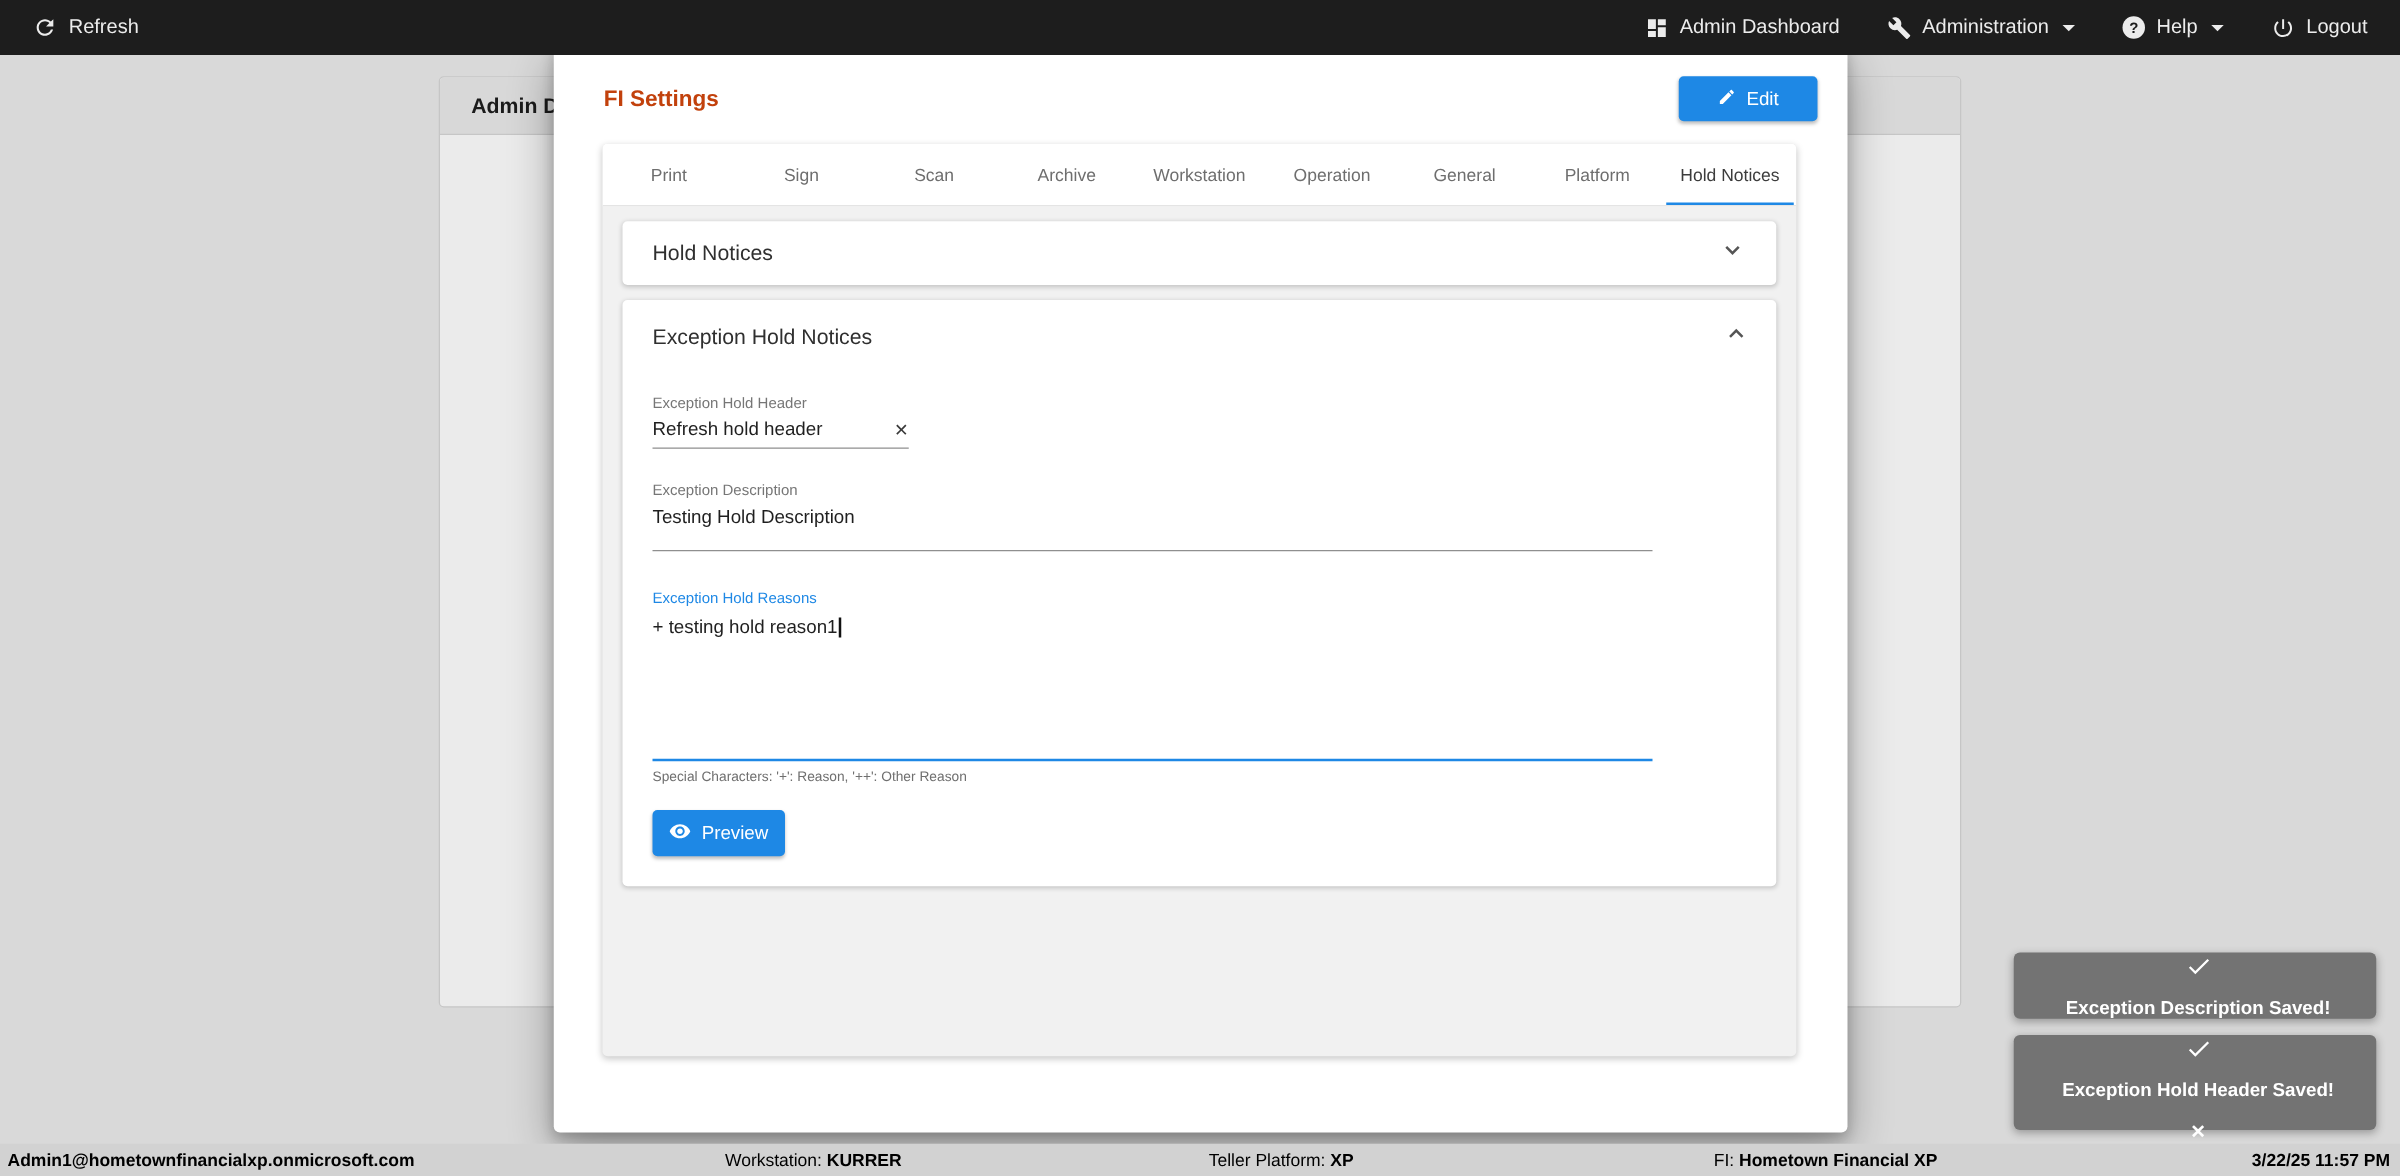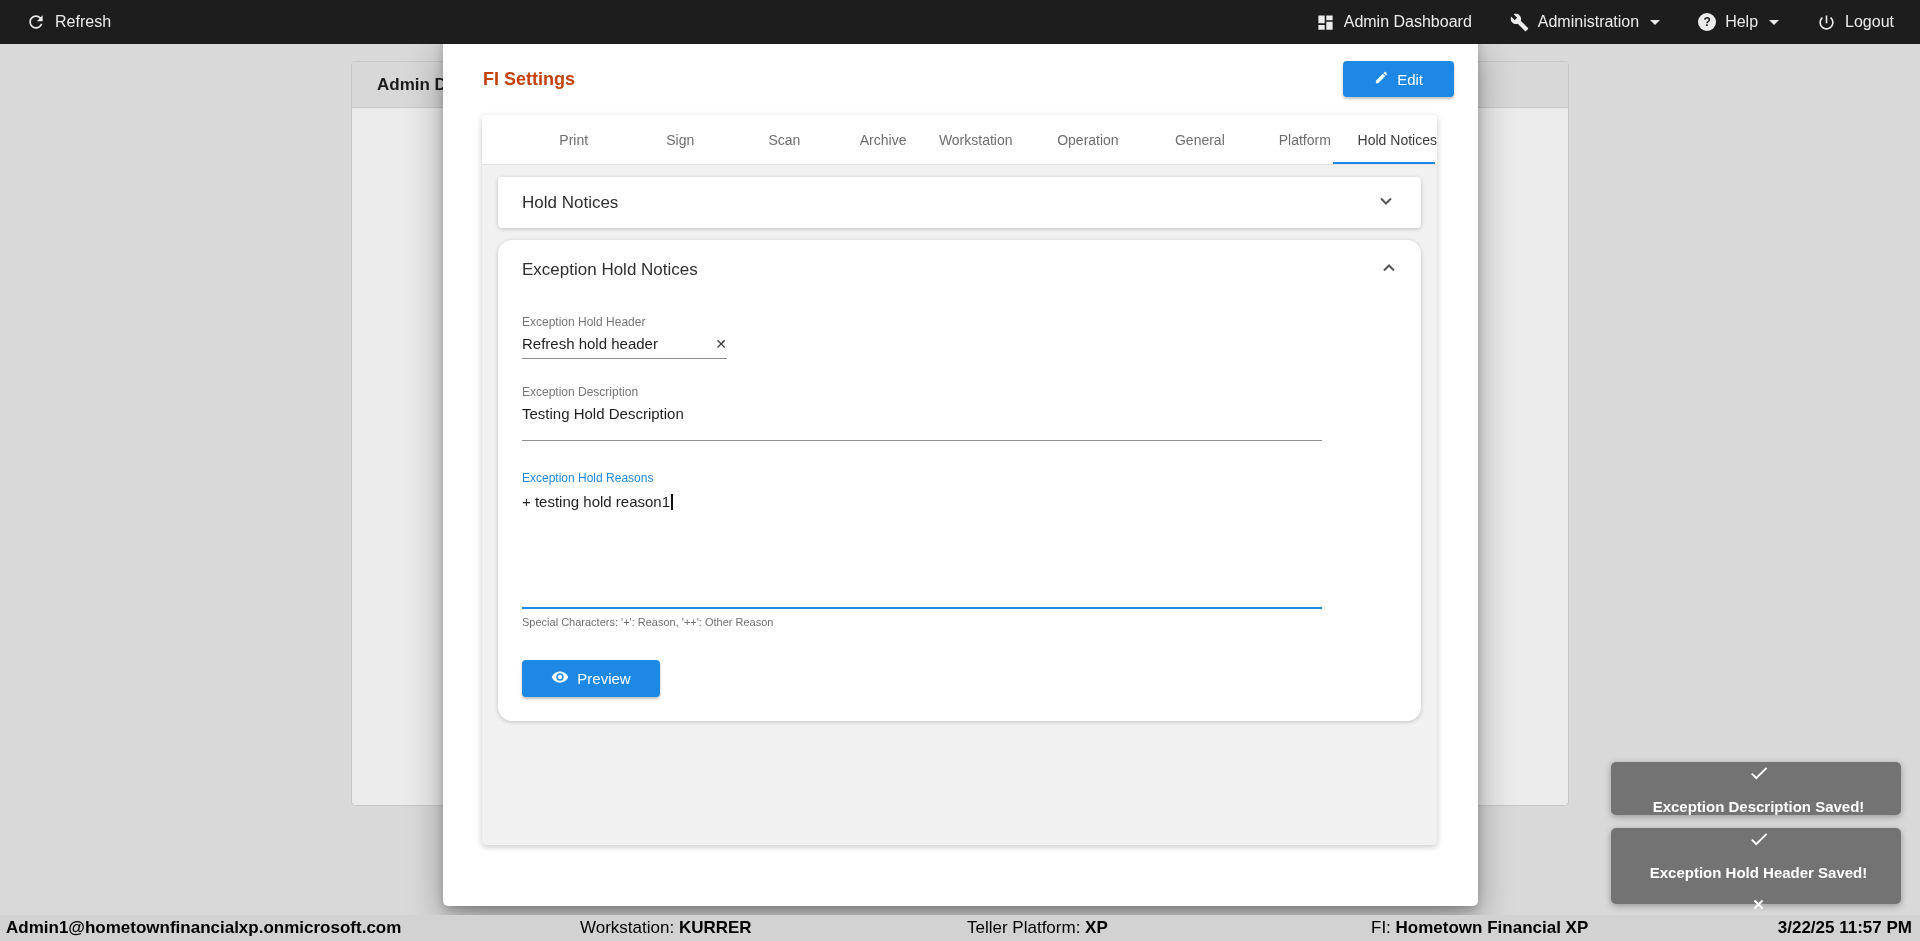--- a/index.html
+++ b/index.html
@@ -65,37 +65,37 @@
   }
 
   .inner-card {
     margin: 0 41px 0 39px; height: 730px; background: #f1f1f1;
     border-radius: 4px; box-shadow: 0 2px 6px rgba(0,0,0,0.22); overflow: hidden;
   }
   .tabbar {
     height: 50px; background: #ffffff; border-bottom: 1px solid #e4e4e4; display: flex;
   }
   .tab {
-    flex: 1; display: flex; align-items: center; justify-content: flex-end;
+    flex: 1; display: flex; align-items: center; justify-content: center;
     font-size: 14px; color: #6e6e6e; position: relative; cursor: pointer; white-space: nowrap;
   }
   .tab.active { color: #3c3c3c; }
   .ink-bar { position: absolute; left: 2px; right: 2px; bottom: 0; height: 2px; background: #1e88e5; }
 
   .panels { padding: 12px 16px; }
   .panel {
     background: #ffffff; border-radius: 4px;
     box-shadow: 0 1px 4px rgba(0,0,0,0.2);
   }
   .panel.collapsed {
     height: 51px; display: flex; align-items: center; justify-content: space-between;
     padding: 0 27px 0 24px; margin-bottom: 12px; cursor: pointer;
   }
   .panel-title { font-size: 17px; color: #2f2f2f; }
-  .panel.expanded { padding: 0 24px 24px; border-radius: 14px; }
+  .panel.expanded { padding: 0 24px 24px; }
   .exp-header {
     height: 59px; display: flex; align-items: center; justify-content: space-between; cursor: pointer;
   }
 
   .field-label { font-size: 12px; color: #767676; }
   .field-label.focused { color: #1e88e5; }
 
   .input-row {
     margin-top: 6px; width: 205px; display: flex; align-items: center;
     border-bottom: 1px solid #8f8f8f; padding-bottom: 6px;
@@ -109,30 +109,30 @@
   }
   .reasons-box {
     margin-top: 6px; width: 800px; height: 118px; border-bottom: 2px solid #1e88e5;
     font-size: 15px; color: #1f1f1f; padding-top: 2px; cursor: text;
   }
   .text-caret {
     display: inline-block; width: 1.5px; height: 16px; background: #111;
     vertical-align: text-bottom; margin-left: 1px;
   }
   .hint { font-size: 11px; color: #6f6f6f; margin-top: 7px; }
-  .preview-btn { margin-top: 32px; height: 37px; width: 138px; padding: 0 12px; }
+  .preview-btn { margin-top: 20px; height: 37px; width: 106px; padding: 0 12px; }
 
   .mt16 { margin-top: 16px; }
   .mt26 { margin-top: 26px; }
   .mt30 { margin-top: 30px; }
 
   
   .footer {
     position: absolute; left: 0; right: 0; bottom: 0; height: 26px;
-    background: #d2d2d2; font-size: 17px; color: #000; z-index: 30;
+    background: #d2d2d2; font-size: 14px; color: #000; z-index: 30;
   }
   .footer span.slot { position: absolute; top: 50%; transform: translateY(-50%); white-space: nowrap; }
   .f-user { left: 6px; font-weight: bold; }
   .f-ws { left: 580px; }
   .f-teller { left: 967px; }
   .f-fi { left: 1371px; }
   .f-dt { right: 8px; font-weight: bold; }
   .f-val { font-weight: bold; }
 
   

